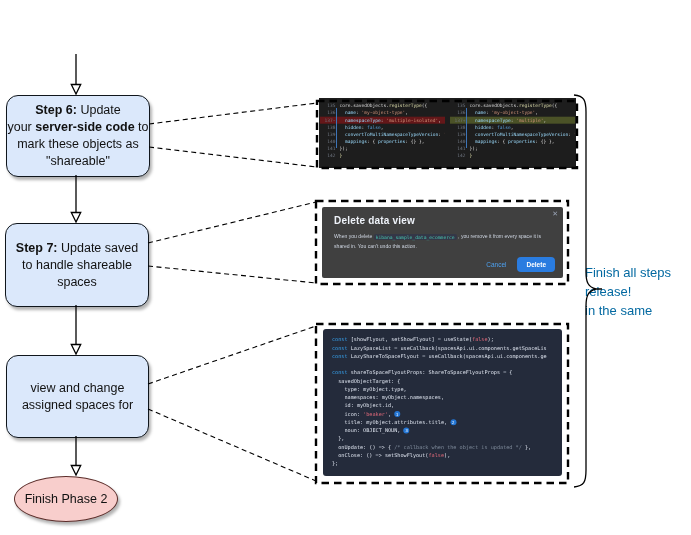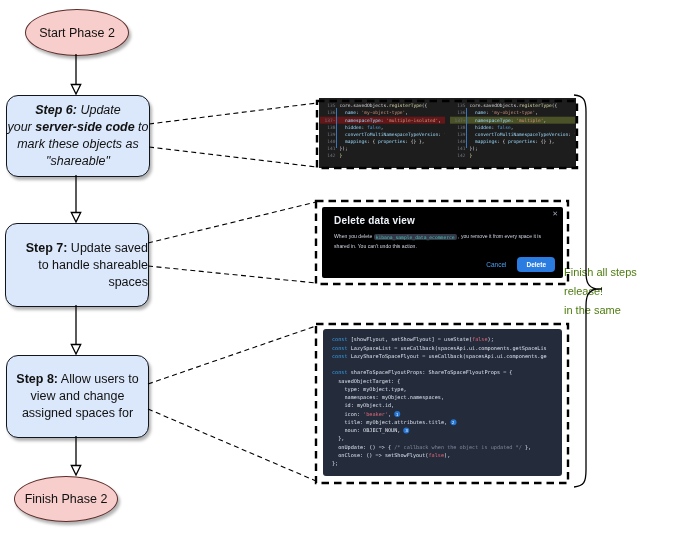--- a/index.html
+++ b/index.html
@@ -6,38 +6,38 @@
   .canvas{position:relative;width:691px;height:535px;background:#fff;font-family:"Liberation Sans",sans-serif;overflow:hidden;}
 
   
   .node{position:absolute;display:flex;align-items:center;justify-content:center;text-align:center;
         color:#111;filter:drop-shadow(2px 3px 1.5px rgba(0,0,0,0.30));z-index:2;}
   .ellipse{background:#f8cecc;border:1.6px solid #5c2e2b;border-radius:50%;font-size:12.5px;}
   .stepbox{background:#dbe8fb;border:1.6px solid #10161c;border-radius:12px;font-size:12.5px;line-height:17px;flex-direction:column;}
   .stepbox .b, .b{font-weight:bold;}
 
   
-  .note{position:absolute;left:564px;top:263px;width:92px;font-size:11px;line-height:19px;color:#4d7c0f;z-index:2;}
+  .note{position:absolute;left:585px;top:263px;width:92px;font-size:13px;line-height:19px;color:#0369a1;z-index:2;}
 
   
   .shot{position:absolute;z-index:1;overflow:hidden;}
 
   
   .diff{background:#1d1d1d;display:flex;gap:5px;padding:4px 1px 0 1px;box-sizing:border-box;}
   .panel{position:relative;flex:1;overflow:hidden;}
   .dscale{font-family:"DejaVu Sans Mono",monospace;font-size:6.5px;line-height:10.3px;transform:scale(0.7);transform-origin:0 0;width:143%;}
   .cl{white-space:pre;display:block;}
   .ln{display:inline-block;width:22px;text-align:right;padding-right:6px;color:#6f7680;}
   .hl-del{background:#641719;}
   .hl-add{background:#4b5227;}
   .c-p{color:#d4d4d4}.c-prop{color:#9cdcfe}.c-fn{color:#dcdcaa}.c-str{color:#ce9178}.c-kw{color:#569cd6}
   .guide{position:absolute;width:1px;background:#3c74b8;z-index:3;}
 
   
-  .modal{position:absolute;left:322px;top:207px;width:241px;height:71px;background:#000000;border-radius:2px;z-index:1;}
+  .modal{position:absolute;left:322px;top:207px;width:241px;height:71px;background:#404040;border-radius:2px;z-index:1;}
   .modal-title{position:absolute;left:12px;top:8px;font-size:10px;font-weight:bold;color:#eef2f9;letter-spacing:.2px;}
   .modal-close{position:absolute;right:5px;top:3px;color:#98a2b3;font-size:7px;}
   .modal-body{position:absolute;left:12px;top:25px;right:10px;font-size:5.1px;line-height:8.5px;color:#ced5e1;}
   .badge{font-family:"DejaVu Sans Mono",monospace;font-size:4.7px;background:#343747;color:#47c6b2;padding:0.5px 2px;border-radius:2px;}
   .modal-actions{position:absolute;right:8px;bottom:6px;display:flex;align-items:center;gap:11px;}
   .cancel{color:#4da1f0;font-size:6.5px;}
   .delete-btn{background:#2a7ce0;color:#fff;font-size:6.5px;font-weight:bold;padding:4px 9px;border-radius:4px;}
 
   
   .cb{background:#242b3b;border-radius:3px;padding:7px 0 0 9px;box-sizing:border-box;}
@@ -45,43 +45,39 @@
   .cb .c-p{color:#dde3ee}.cb .c-kw{color:#36a2ef}.cb .c-str{color:#e0697a}.cb .c-cm{color:#7e8a9a}
   .c-badge{display:inline-block;background:#2476d4;color:#fff;border-radius:50%;width:8px;height:8px;line-height:8.5px;font-size:5.5px;text-align:center;font-family:"Liberation Sans",sans-serif;}
 
   svg.overlay{position:absolute;left:0;top:0;z-index:5;pointer-events:none;}
 </style>
 </head>
 <body>
 
 <div class="canvas">
 
-  <div class="node ellipse" style="left:25px;top:9px;width:102px;height:45px;">
-    <span>Start Phase 2</span>
-  </div>
 
-  <div class="node stepbox" style="left:6px;top:95px;width:142px;height:80px;font-style:italic;">
+  <div class="node stepbox" style="left:6px;top:95px;width:142px;height:80px;">
     <div>
         <div><span class="b">Step 6:</span><span> Update</span></div>
         <div><span>your </span><span class="b">server-side code</span><span> to</span></div>
         <div><span>mark these objects as</span></div>
         <div><span>"shareable"</span></div>
       </div>
   </div>
 
-  <div class="node stepbox" style="left:5px;top:223px;width:142px;height:82px;text-align:right;">
+  <div class="node stepbox" style="left:5px;top:223px;width:142px;height:82px;">
     <div>
         <div><span class="b">Step 7:</span><span> Update saved</span></div>
         <div><span>to handle shareable spaces</span></div>
       </div>
   </div>
 
   <div class="node stepbox" style="left:6px;top:355px;width:141px;height:81px;">
     <div>
-        <div><span class="b">Step 8:</span><span> Allow users to</span></div>
         <div><span>view and change</span></div>
         <div><span>assigned spaces for</span></div>
       </div>
   </div>
 
   <div class="node ellipse" style="left:14px;top:476px;width:102px;height:44px;">
     <span>Finish Phase 2</span>
   </div>
 
   <div class="note">

